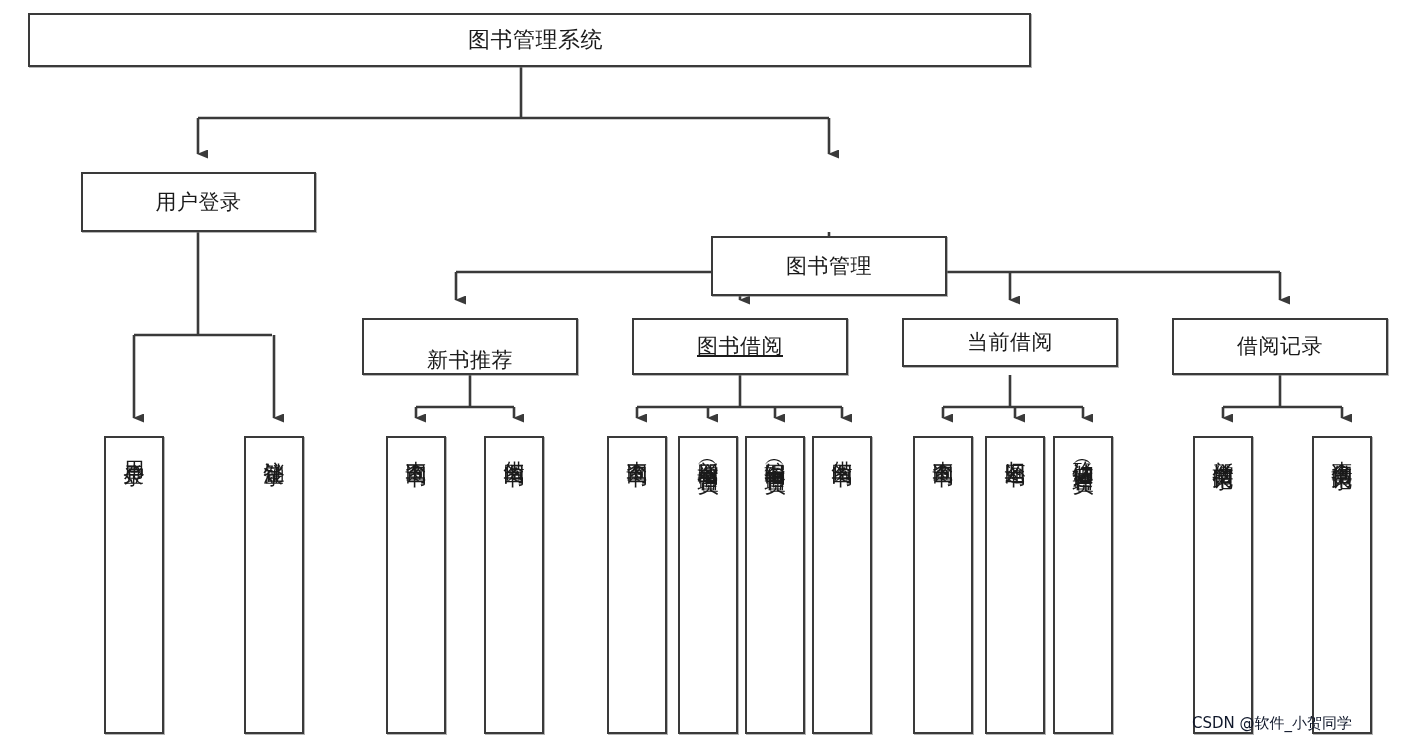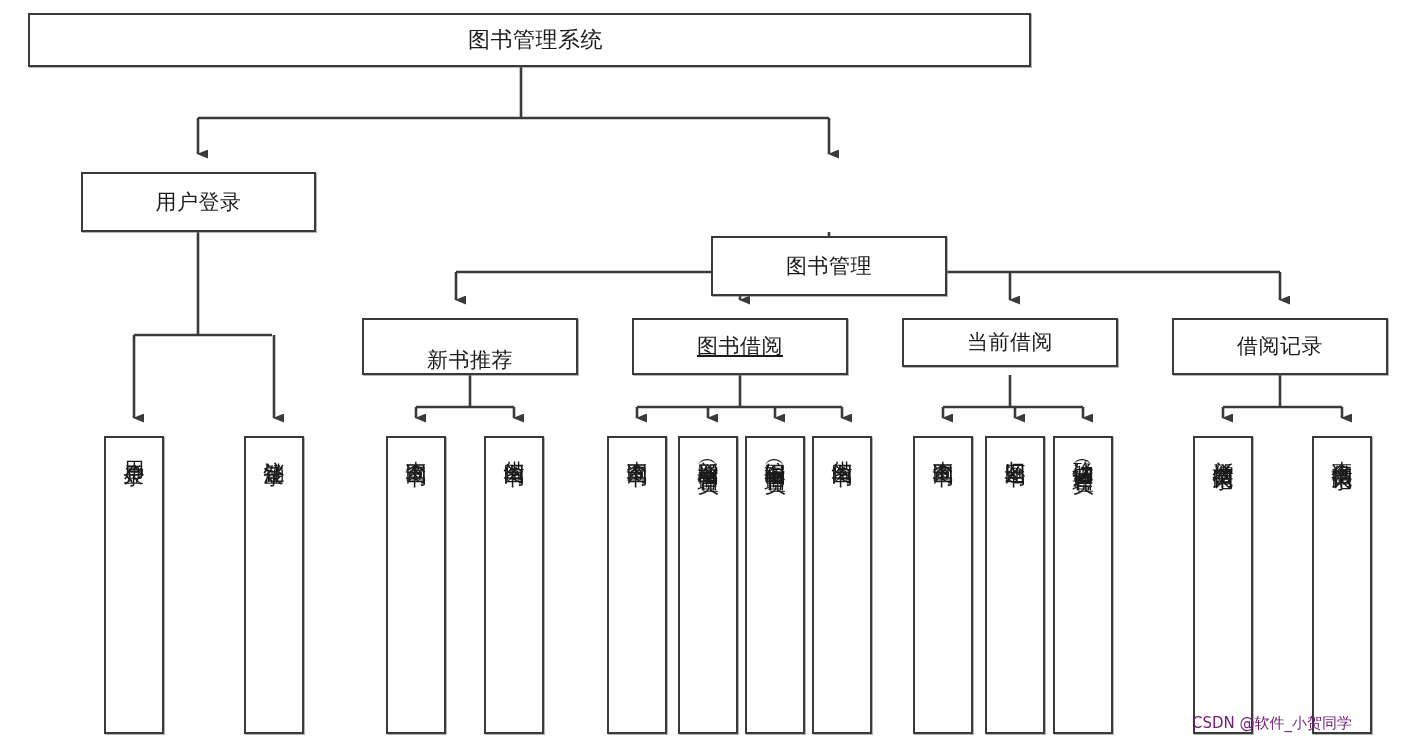--- a/index.html
+++ b/index.html
@@ -61,21 +61,21 @@
     letter-spacing: 2px;
   }
   .node.root .node-label {
     font-size: 22px;
   }
   #watermark {
     position: absolute;
     left: 1192px;
     top: 714px;
     font-size: 15px;
-    color: #701a75;
+    color: #0f172a;
     white-space: nowrap;
     z-index: 5;
   }
 </style>
 </head>
 <body>
 
 <div id="diagram-root">
 
   <svg id="connector-layer" viewBox="0 0 1405 747" width="1405" height="747" xmlns="http://www.w3.org/2000/svg">

